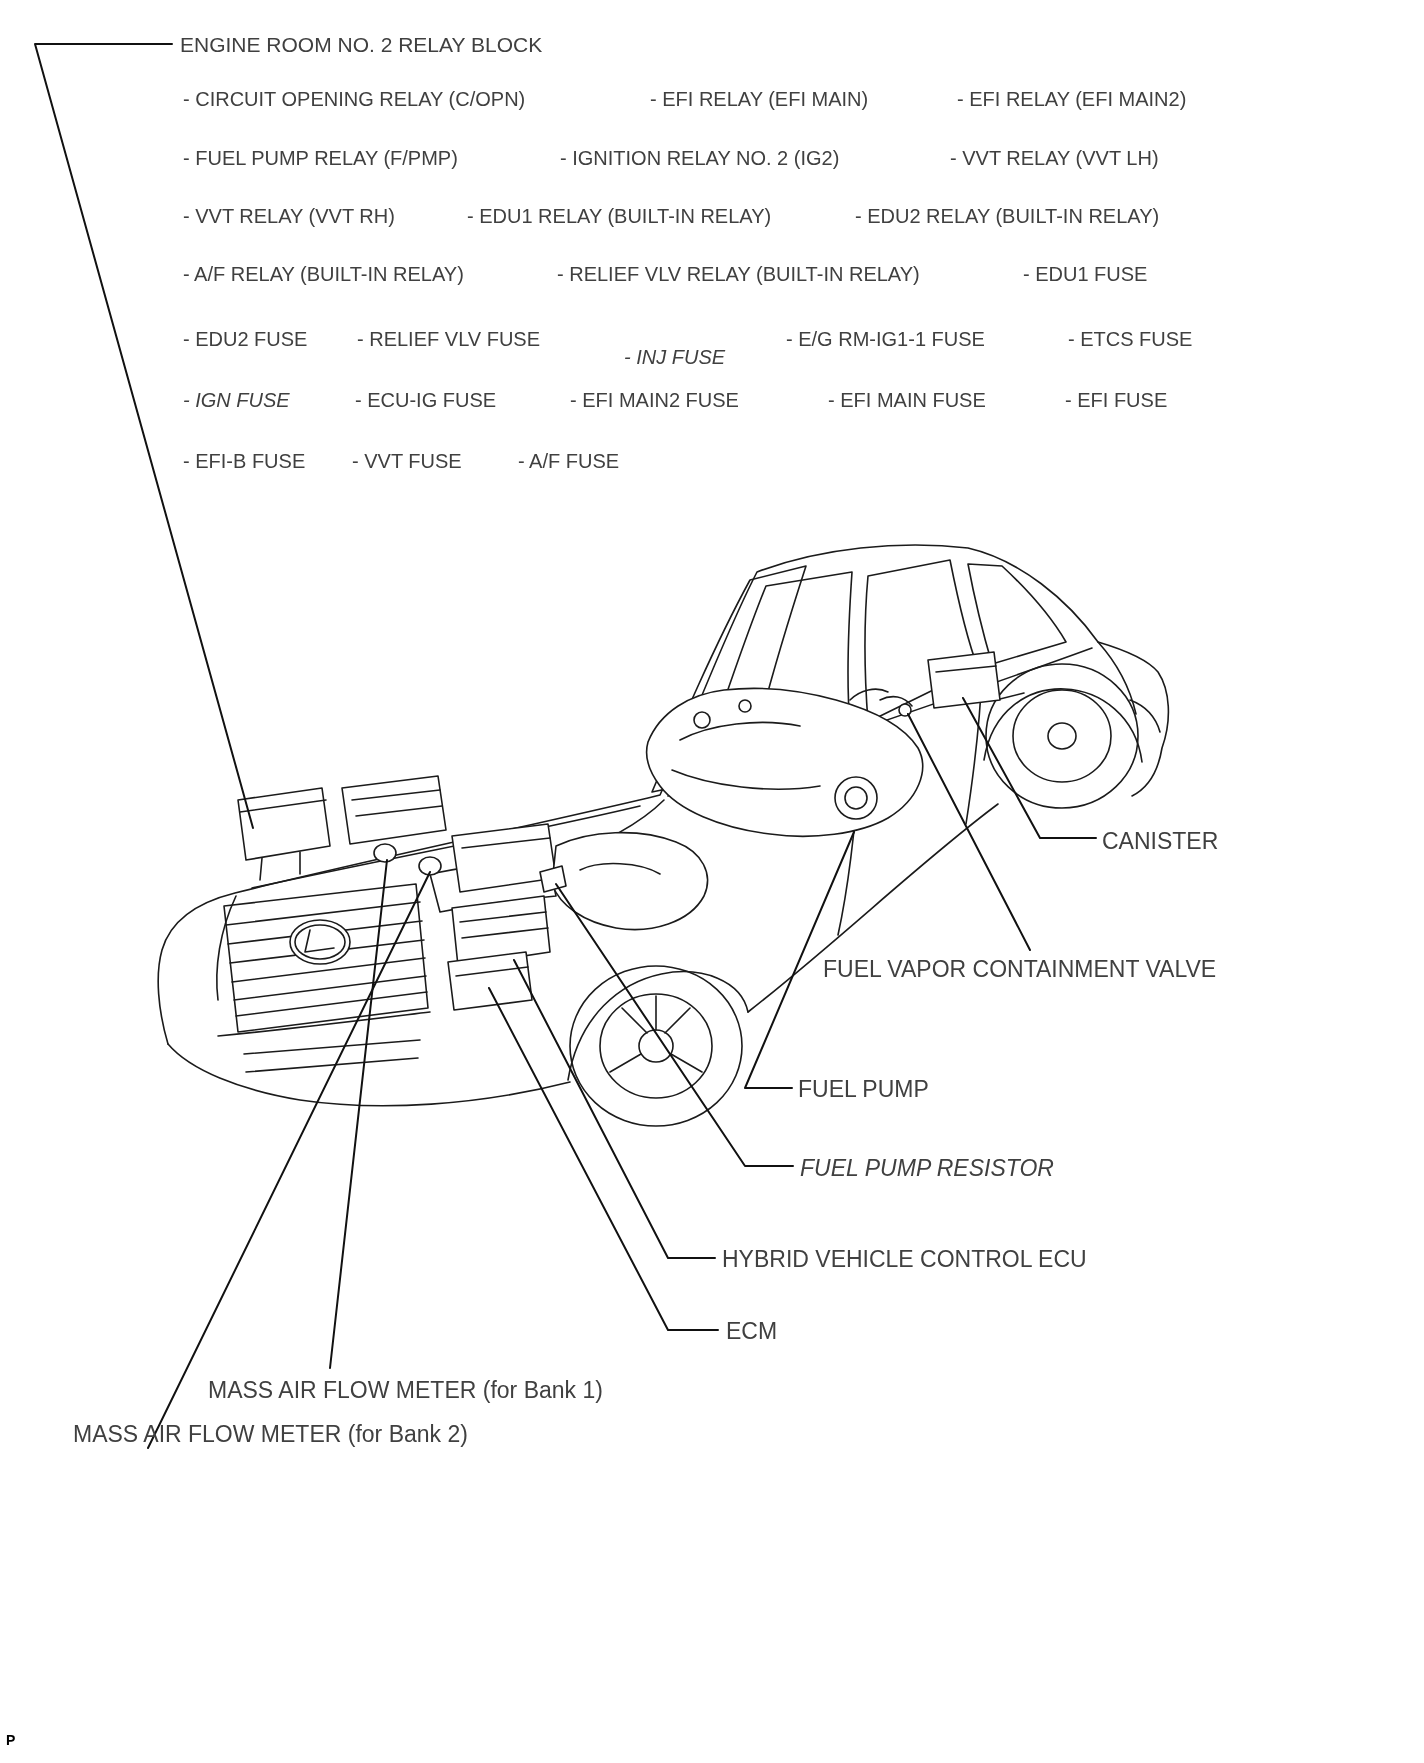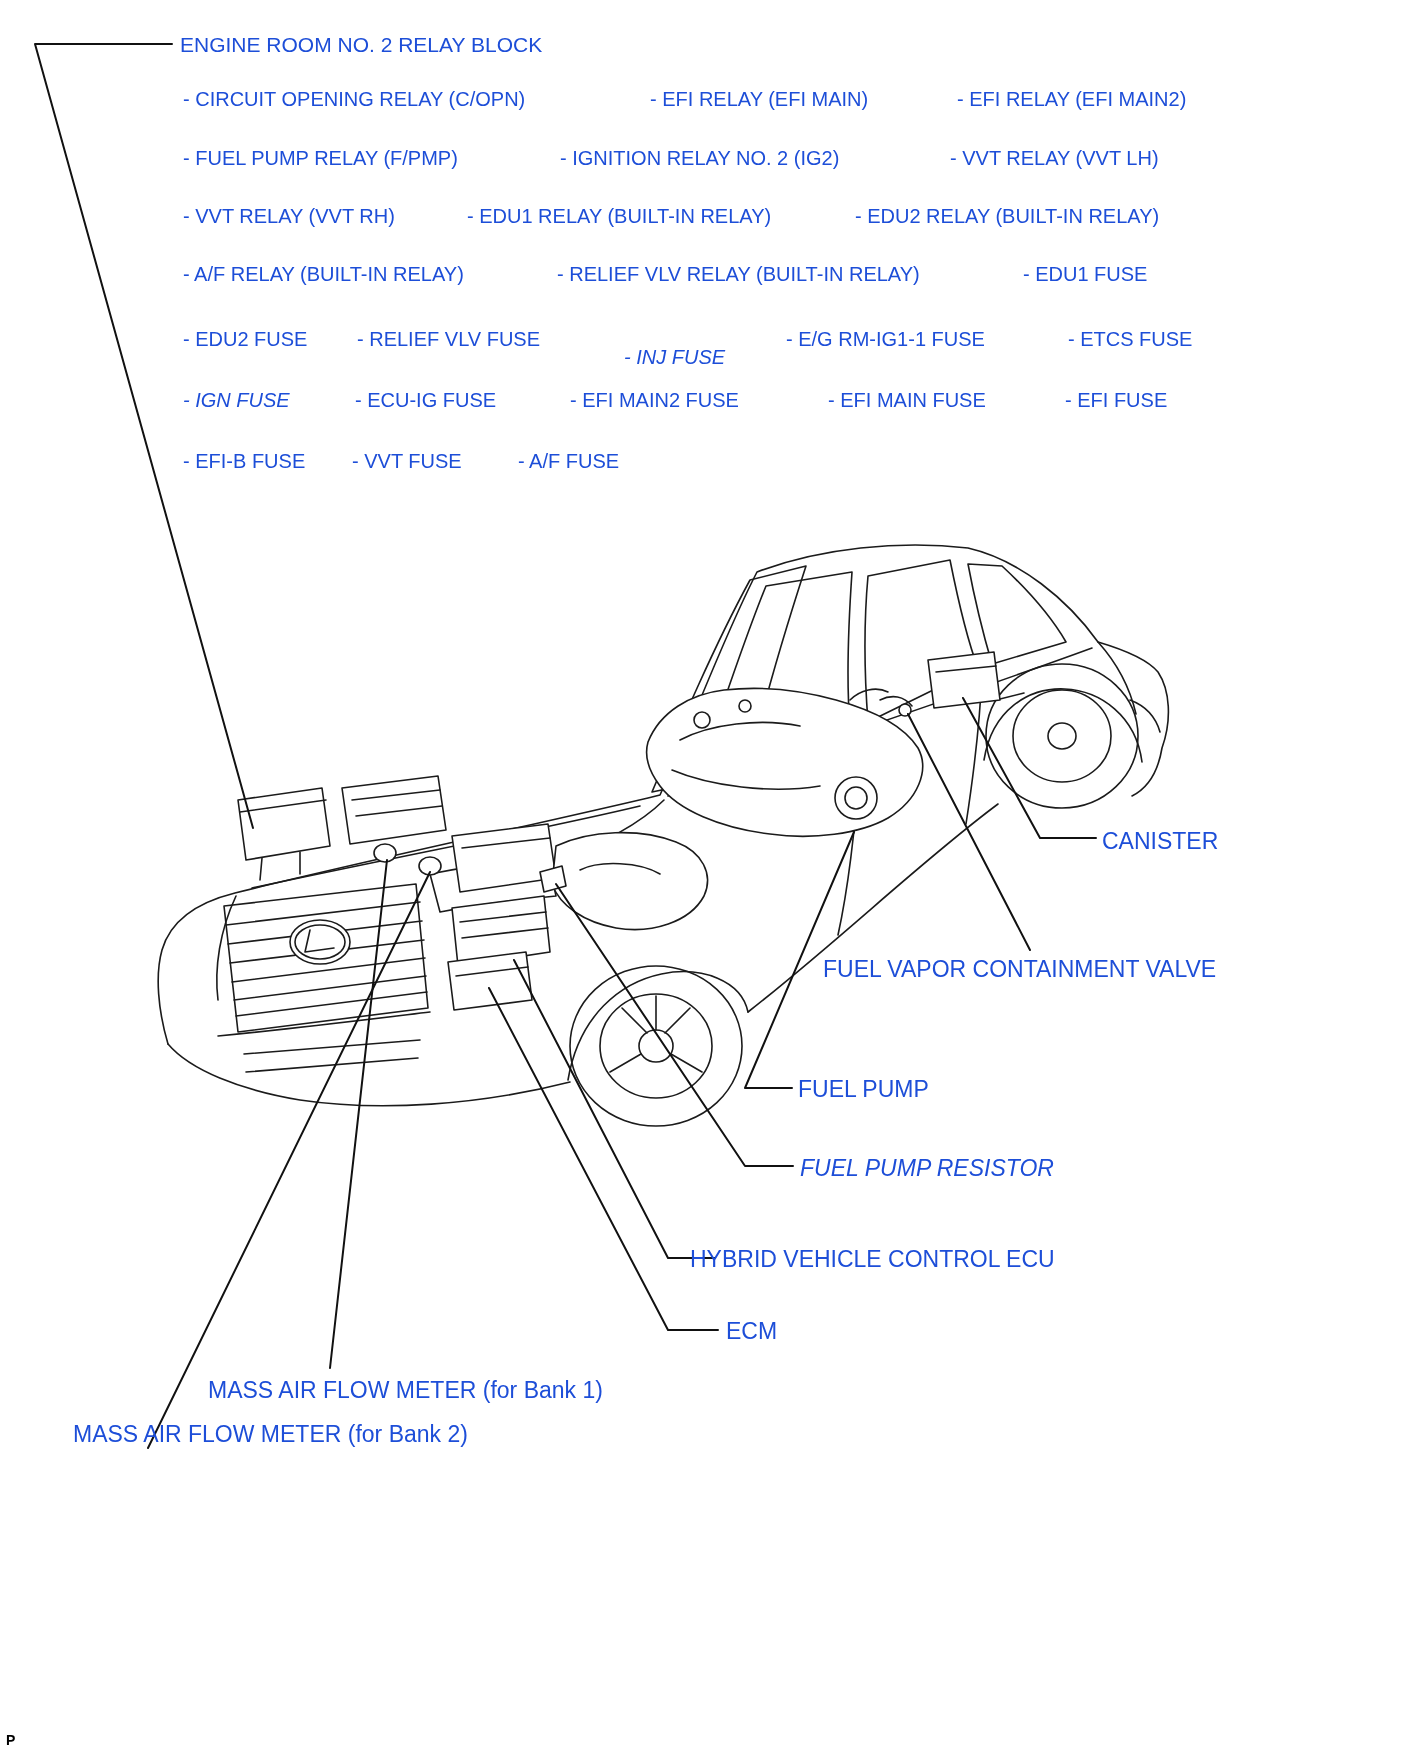--- a/index.html
+++ b/index.html
@@ -9,21 +9,21 @@
     background:#ffffff;
     font-family:"Liberation Sans", sans-serif;
     color:#000;
     overflow:hidden;
   }
   .lbl{
     position:absolute;
     font-size:20px;
     line-height:1.2;
     white-space:nowrap;
-    color:#1d4ed8;
+    color:#404040;
   }
   .callout{font-size:23px;}
   .title{font-size:21px;}
   .footer-mark{
     position:absolute;
     font-size:14px;
     font-weight:bold;
   }
   svg{position:absolute;left:0;top:0;}
 </style>
@@ -183,20 +183,20 @@
   <div class="lbl" style="left:1065px;top:388px;">- EFI FUSE</div>
 
   <div class="lbl" style="left:183px;top:449px;">- EFI-B FUSE</div>
   <div class="lbl" style="left:352px;top:449px;">- VVT FUSE</div>
   <div class="lbl" style="left:518px;top:449px;">- A/F FUSE</div>
 
   <div class="lbl callout" style="left:1102px;top:828px;">CANISTER</div>
   <div class="lbl callout" style="left:823px;top:956px;">FUEL VAPOR CONTAINMENT VALVE</div>
   <div class="lbl callout" style="left:798px;top:1076px;">FUEL PUMP</div>
   <div class="lbl callout" style="left:800px;top:1155px;font-style:italic;">FUEL PUMP RESISTOR</div>
-  <div class="lbl callout" style="left:690px;top:1246px;">HYBRID VEHICLE CONTROL ECU</div>
+  <div class="lbl callout" style="left:722px;top:1246px;">HYBRID VEHICLE CONTROL ECU</div>
   <div class="lbl callout" style="left:726px;top:1318px;">ECM</div>
   <div class="lbl callout" style="left:208px;top:1377px;">MASS AIR FLOW METER (for Bank 1)</div>
   <div class="lbl callout" style="left:73px;top:1421px;">MASS AIR FLOW METER (for Bank 2)</div>
 
   <div class="footer-mark" style="left:6px;top:1732px;">P</div>
 
 </div>
 
 </body></html>

